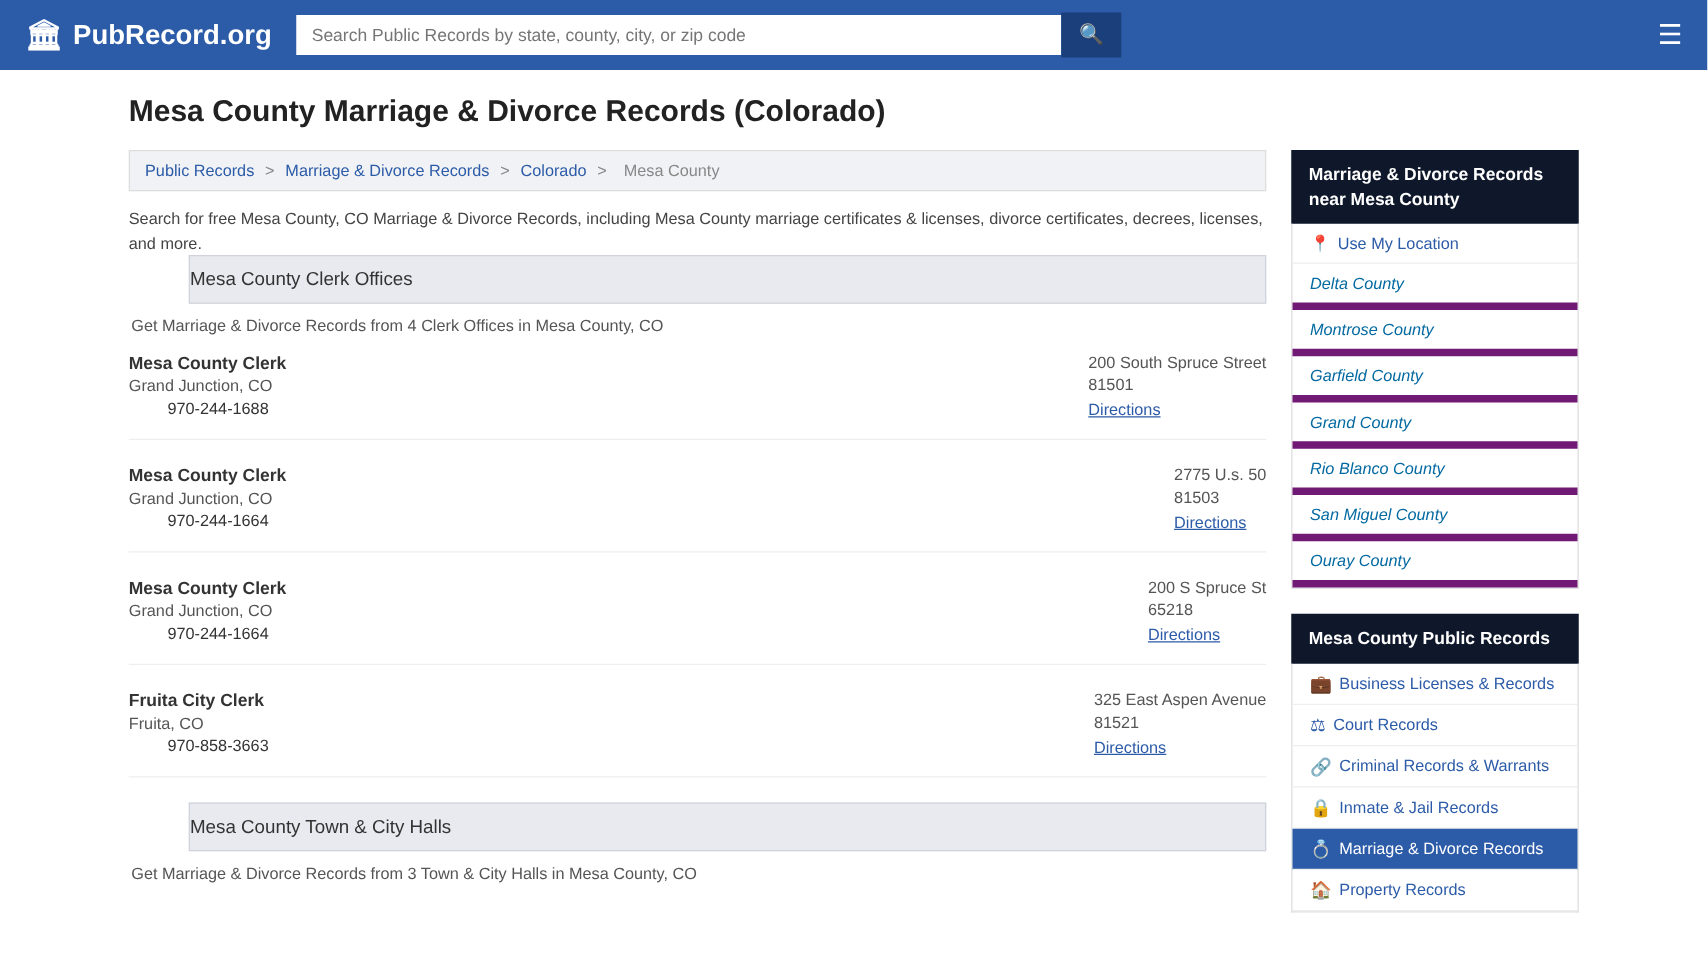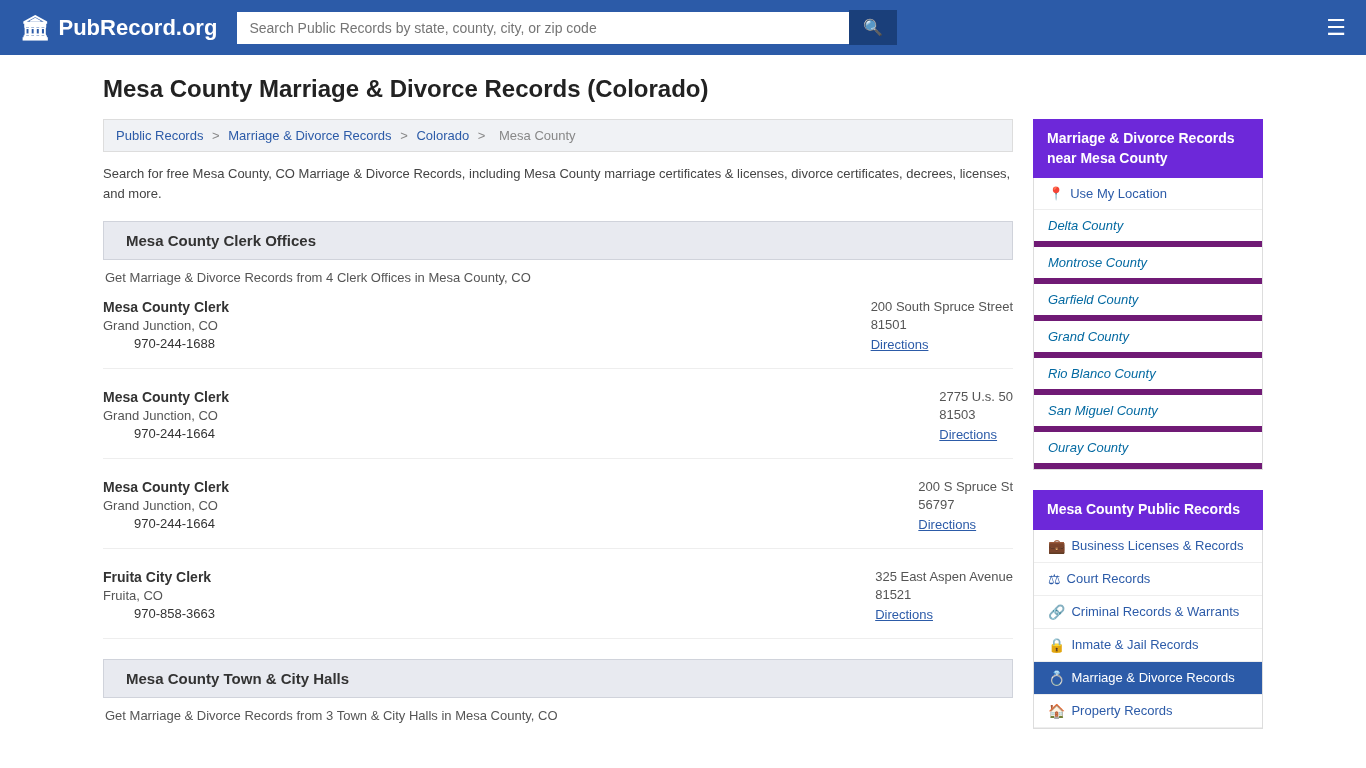--- a/index.html
+++ b/index.html
@@ -94,32 +94,32 @@
       text-align: center;
     }
     .breadcrumb span {
       margin: 0 5px;
       color: #888;
     }
 
     .description {
       font-size: 13px;
       color: #444;
-      margin-bottom: 18px;
       line-height: 1.5;
     }
 
     
     .section-header {
       background: #e8eaf0;
-      padding: 10px 22px;
-      font-weight: bold;
+      padding: 10px 0;
+      font-weight: normal;
       font-size: 15px;
       margin-bottom: 10px;
       border: 1px solid #d0d3db;
+      margin-left: 48px;
     }
 
     .section-desc {
       font-size: 13px;
       color: #555;
       margin-bottom: 14px;
       padding: 0 2px;
     }
 
     
@@ -165,21 +165,21 @@
       cursor: pointer;
     }
 
     
     .sidebar {
       width: 230px;
       flex-shrink: 0;
     }
 
     .sidebar-section-header {
-      background: #6d28d9;
+      background: #0f172a;
       color: #fff;
       padding: 10px 14px;
       font-weight: bold;
       font-size: 14px;
       line-height: 1.4;
     }
 
     .sidebar-list {
       border: 1px solid #ddd;
       border-top: none;
@@ -296,21 +296,21 @@
       </div>
 
       <div class="office-entry">
         <div class="office-left">
           <div class="name">Mesa County Clerk</div>
           <div class="city">Grand Junction, CO</div>
           <div class="phone">970-244-1664</div>
         </div>
         <div class="office-right">
           <div class="address">200 S Spruce St</div>
-          <div class="zip">56797</div>
+          <div class="zip">65218</div>
           <a class="directions-link">Directions</a>
         </div>
       </div>
 
       <div class="office-entry">
         <div class="office-left">
           <div class="name">Fruita City Clerk</div>
           <div class="city">Fruita, CO</div>
           <div class="phone">970-858-3663</div>
         </div>

